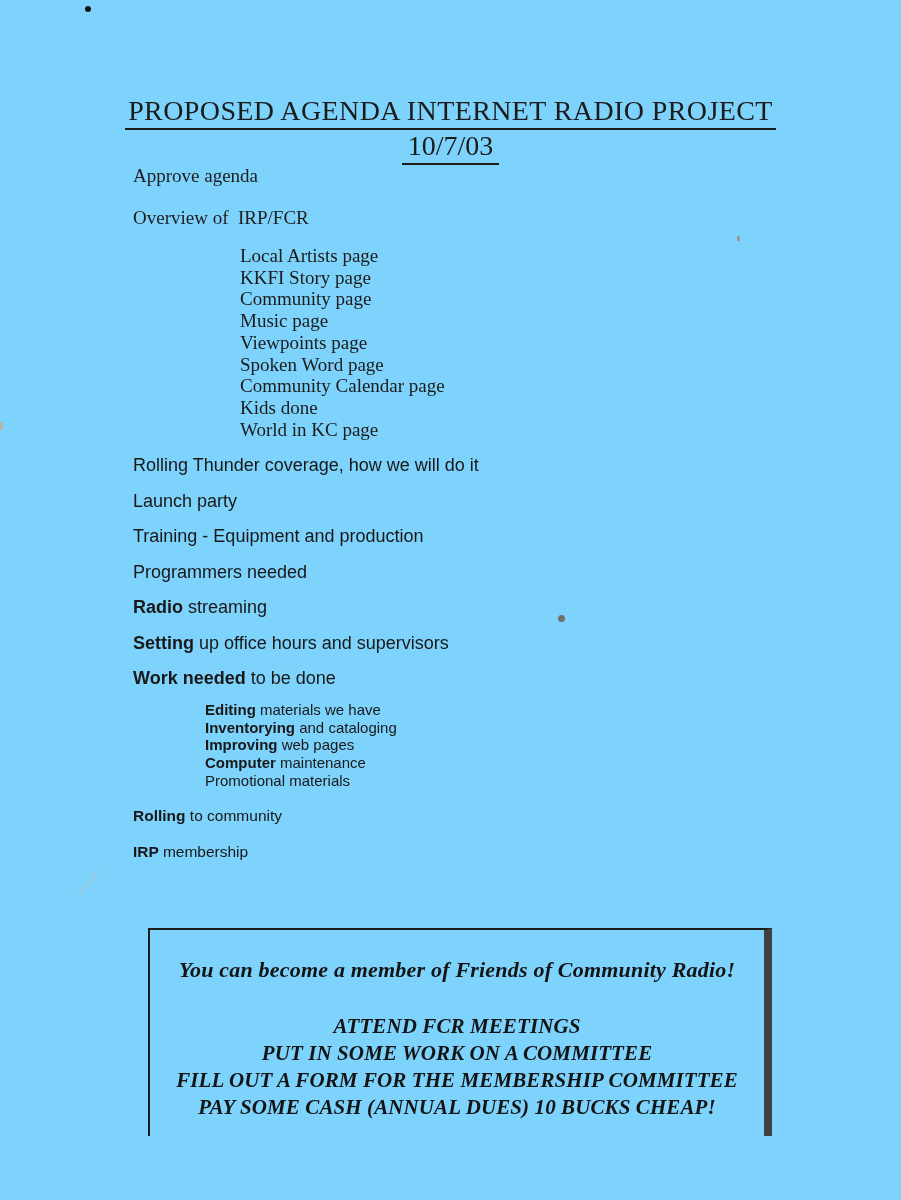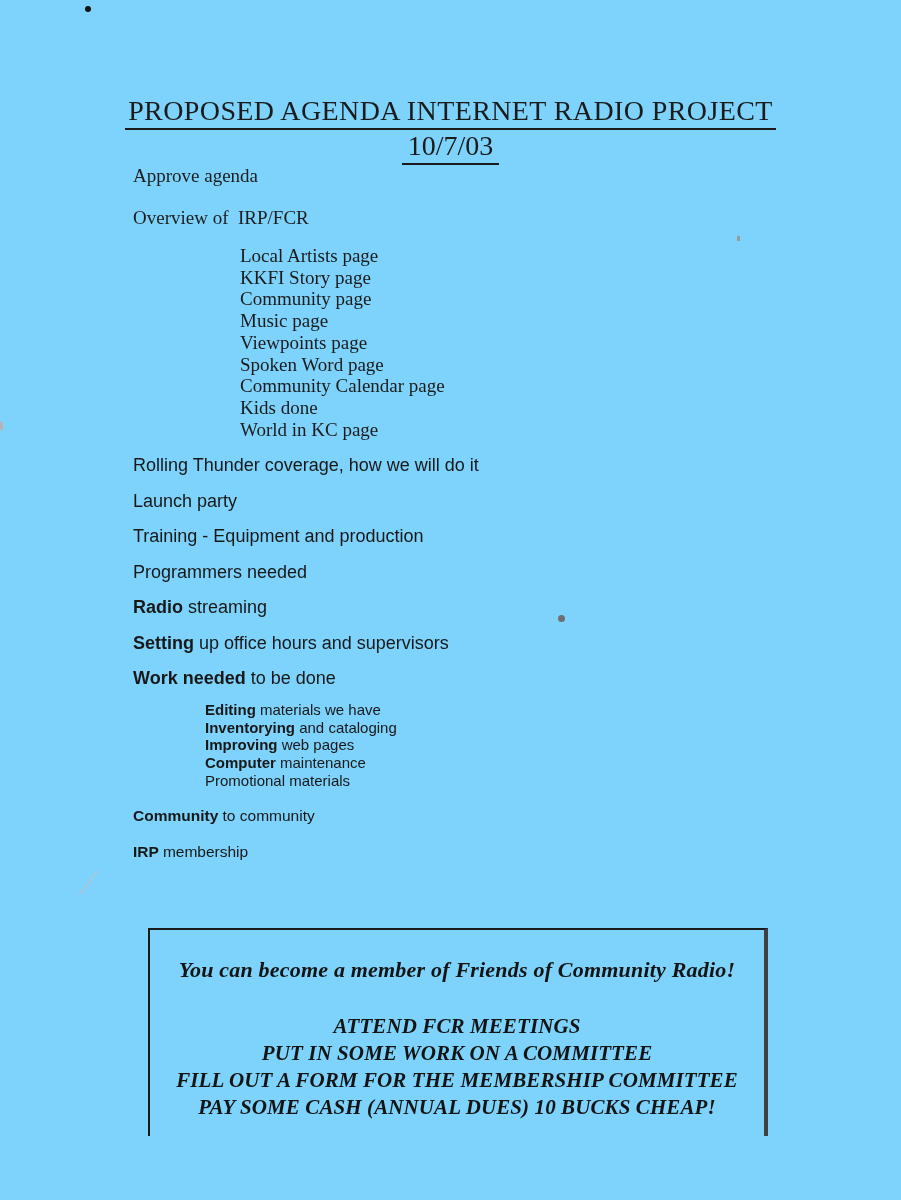--- a/index.html
+++ b/index.html
@@ -46,21 +46,21 @@
   .sub-list   { left: 185px; top: 701px; font-size: 15px;   line-height: 17.7px; margin-left: 20px; }
   .main-list-2 { left: 133px; top: 798px; font-size: 15.5px; line-height: 35.5px; }
   .lead { font-weight: 700; }
 
   
   .membership-box {
     left: 148px; top: 928px;
     width: 614px; height: 206px;
     border-top: 2px solid #1a1a1a;
     border-left: 2px solid #1a1a1a;
-    border-right: 4px solid #404040;
+    border-right: 8px solid #404040;
     text-align: center;
     font-style: italic;
     font-weight: 700;
     color: #141414;
   }
   .membership-headline {
     margin-top: 27px;
     font-size: 22px;
     letter-spacing: 0.2px;
   }
@@ -127,21 +127,21 @@
 
   <div class="abs sans sub-list">
       <div><span class="lead">Editing </span>materials we have</div>
       <div><span class="lead">Inventorying </span>and cataloging</div>
       <div><span class="lead">Improving </span>web pages</div>
       <div><span class="lead">Computer </span>maintenance</div>
       <div>Promotional materials</div>
     </div>
 
   <div class="abs sans main-list-2">
-      <div><span class="lead">Community </span>to community</div>
+      <div><span class="lead">Rolling </span>to community</div>
       <div><span class="lead">IRP </span>membership</div>
     </div>
 
   <div class="abs membership-box">
     <div class="membership-headline">You can become a member of Friends of Community Radio!</div>
     <div class="membership-lines">
         <div>ATTEND FCR MEETINGS</div>
         <div>PUT IN SOME WORK ON A COMMITTEE</div>
         <div>FILL OUT A FORM FOR THE MEMBERSHIP COMMITTEE</div>
         <div>PAY SOME CASH (ANNUAL DUES) 10 BUCKS CHEAP!</div>

